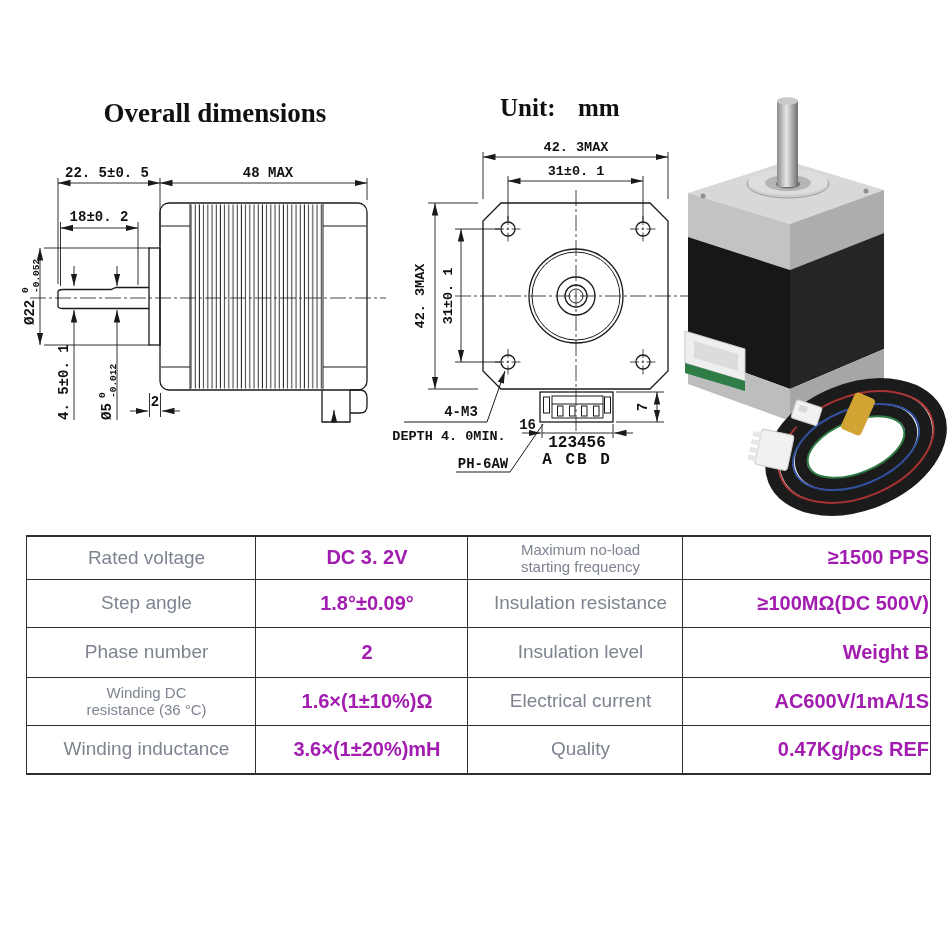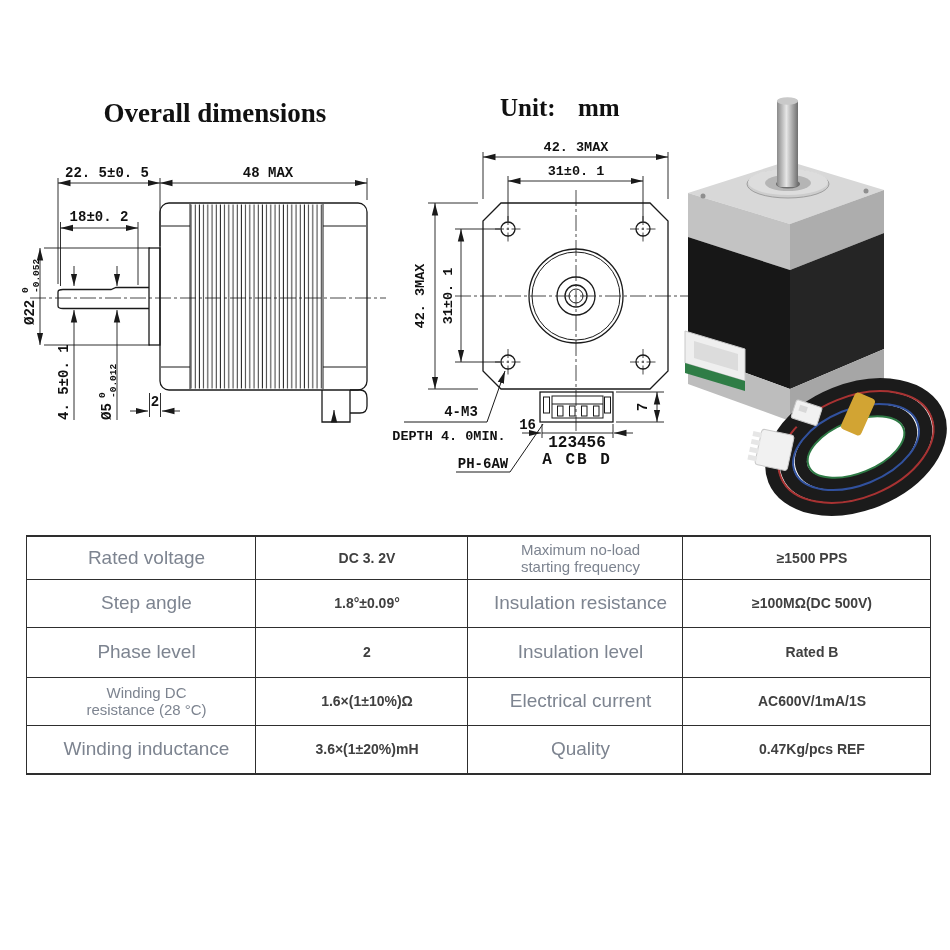--- a/index.html
+++ b/index.html
@@ -19,22 +19,22 @@
   .clt{fill:none;stroke:#1a1a1a;stroke-width:0.8;stroke-dasharray:9 2.5 2.5 2.5;}
   .cbl{fill:none;stroke:#1b1b1b;stroke-linecap:round;}
   .spec{position:absolute;left:26px;top:535px;width:904px;border-collapse:collapse;
         table-layout:fixed;background:#fff;}
   .spec td{border:1.6px solid #2e2e2e;vertical-align:middle;white-space:pre-line;overflow:hidden;padding-left:12px;}
   .spec tr:first-child td{border-top-width:2px;}
   .spec tr:last-child td{border-bottom-width:2px;}
   .lbl{color:#7d8490;font-size:19px;text-align:center;line-height:1.15;}
   .sm{font-size:15px;}
   .xs{font-size:15px;}
-  .val{color:#404040;font-weight:bold;font-size:14px;text-align:center;}
-  .v4{text-align:center;padding-left:20px;margin-left:44px;}
+  .val{color:#a21caf;font-weight:bold;font-size:20px;text-align:center;}
+  .v4{text-align:right;padding-left:20px;margin-left:44px;}
 </style>
 </head>
 <body>
 
 <div class="stage">
 
 <svg width="950" height="530" viewBox="0 0 950 530">
   <defs>
     <marker id="arrow" orient="auto-start-reverse" markerUnits="userSpaceOnUse" markerWidth="13" markerHeight="8" refX="12.5" refY="4" viewBox="0 0 13 8">
       <path d="M0,0.8 L12.5,4 L0,7.2 Z" fill="#1a1a1a"></path>
@@ -263,28 +263,28 @@
 starting frequency</td>
     <td class="val v4">≥1500 PPS</td>
   </tr>
   <tr style="height:48px">
     <td class="lbl">Step angle</td>
     <td class="val">1.8°±0.09°</td>
     <td class="lbl">Insulation resistance</td>
     <td class="val v4">≥100MΩ(DC 500V)</td>
   </tr>
   <tr style="height:50px">
-    <td class="lbl">Phase level</td>
+    <td class="lbl">Phase number</td>
     <td class="val">2</td>
     <td class="lbl">Insulation level</td>
-    <td class="val v4">Rated B</td>
+    <td class="val v4">Weight B</td>
   </tr>
   <tr style="height:48px">
     <td class="lbl sm">Winding DC
-resistance (28 °C)</td>
+resistance (36 °C)</td>
     <td class="val">1.6×(1±10%)Ω</td>
     <td class="lbl">Electrical current</td>
     <td class="val v4">AC600V/1mA/1S</td>
   </tr>
   <tr style="height:49px">
     <td class="lbl">Winding inductance</td>
     <td class="val">3.6×(1±20%)mH</td>
     <td class="lbl">Quality</td>
     <td class="val v4">0.47Kg/pcs REF</td>
   </tr>

